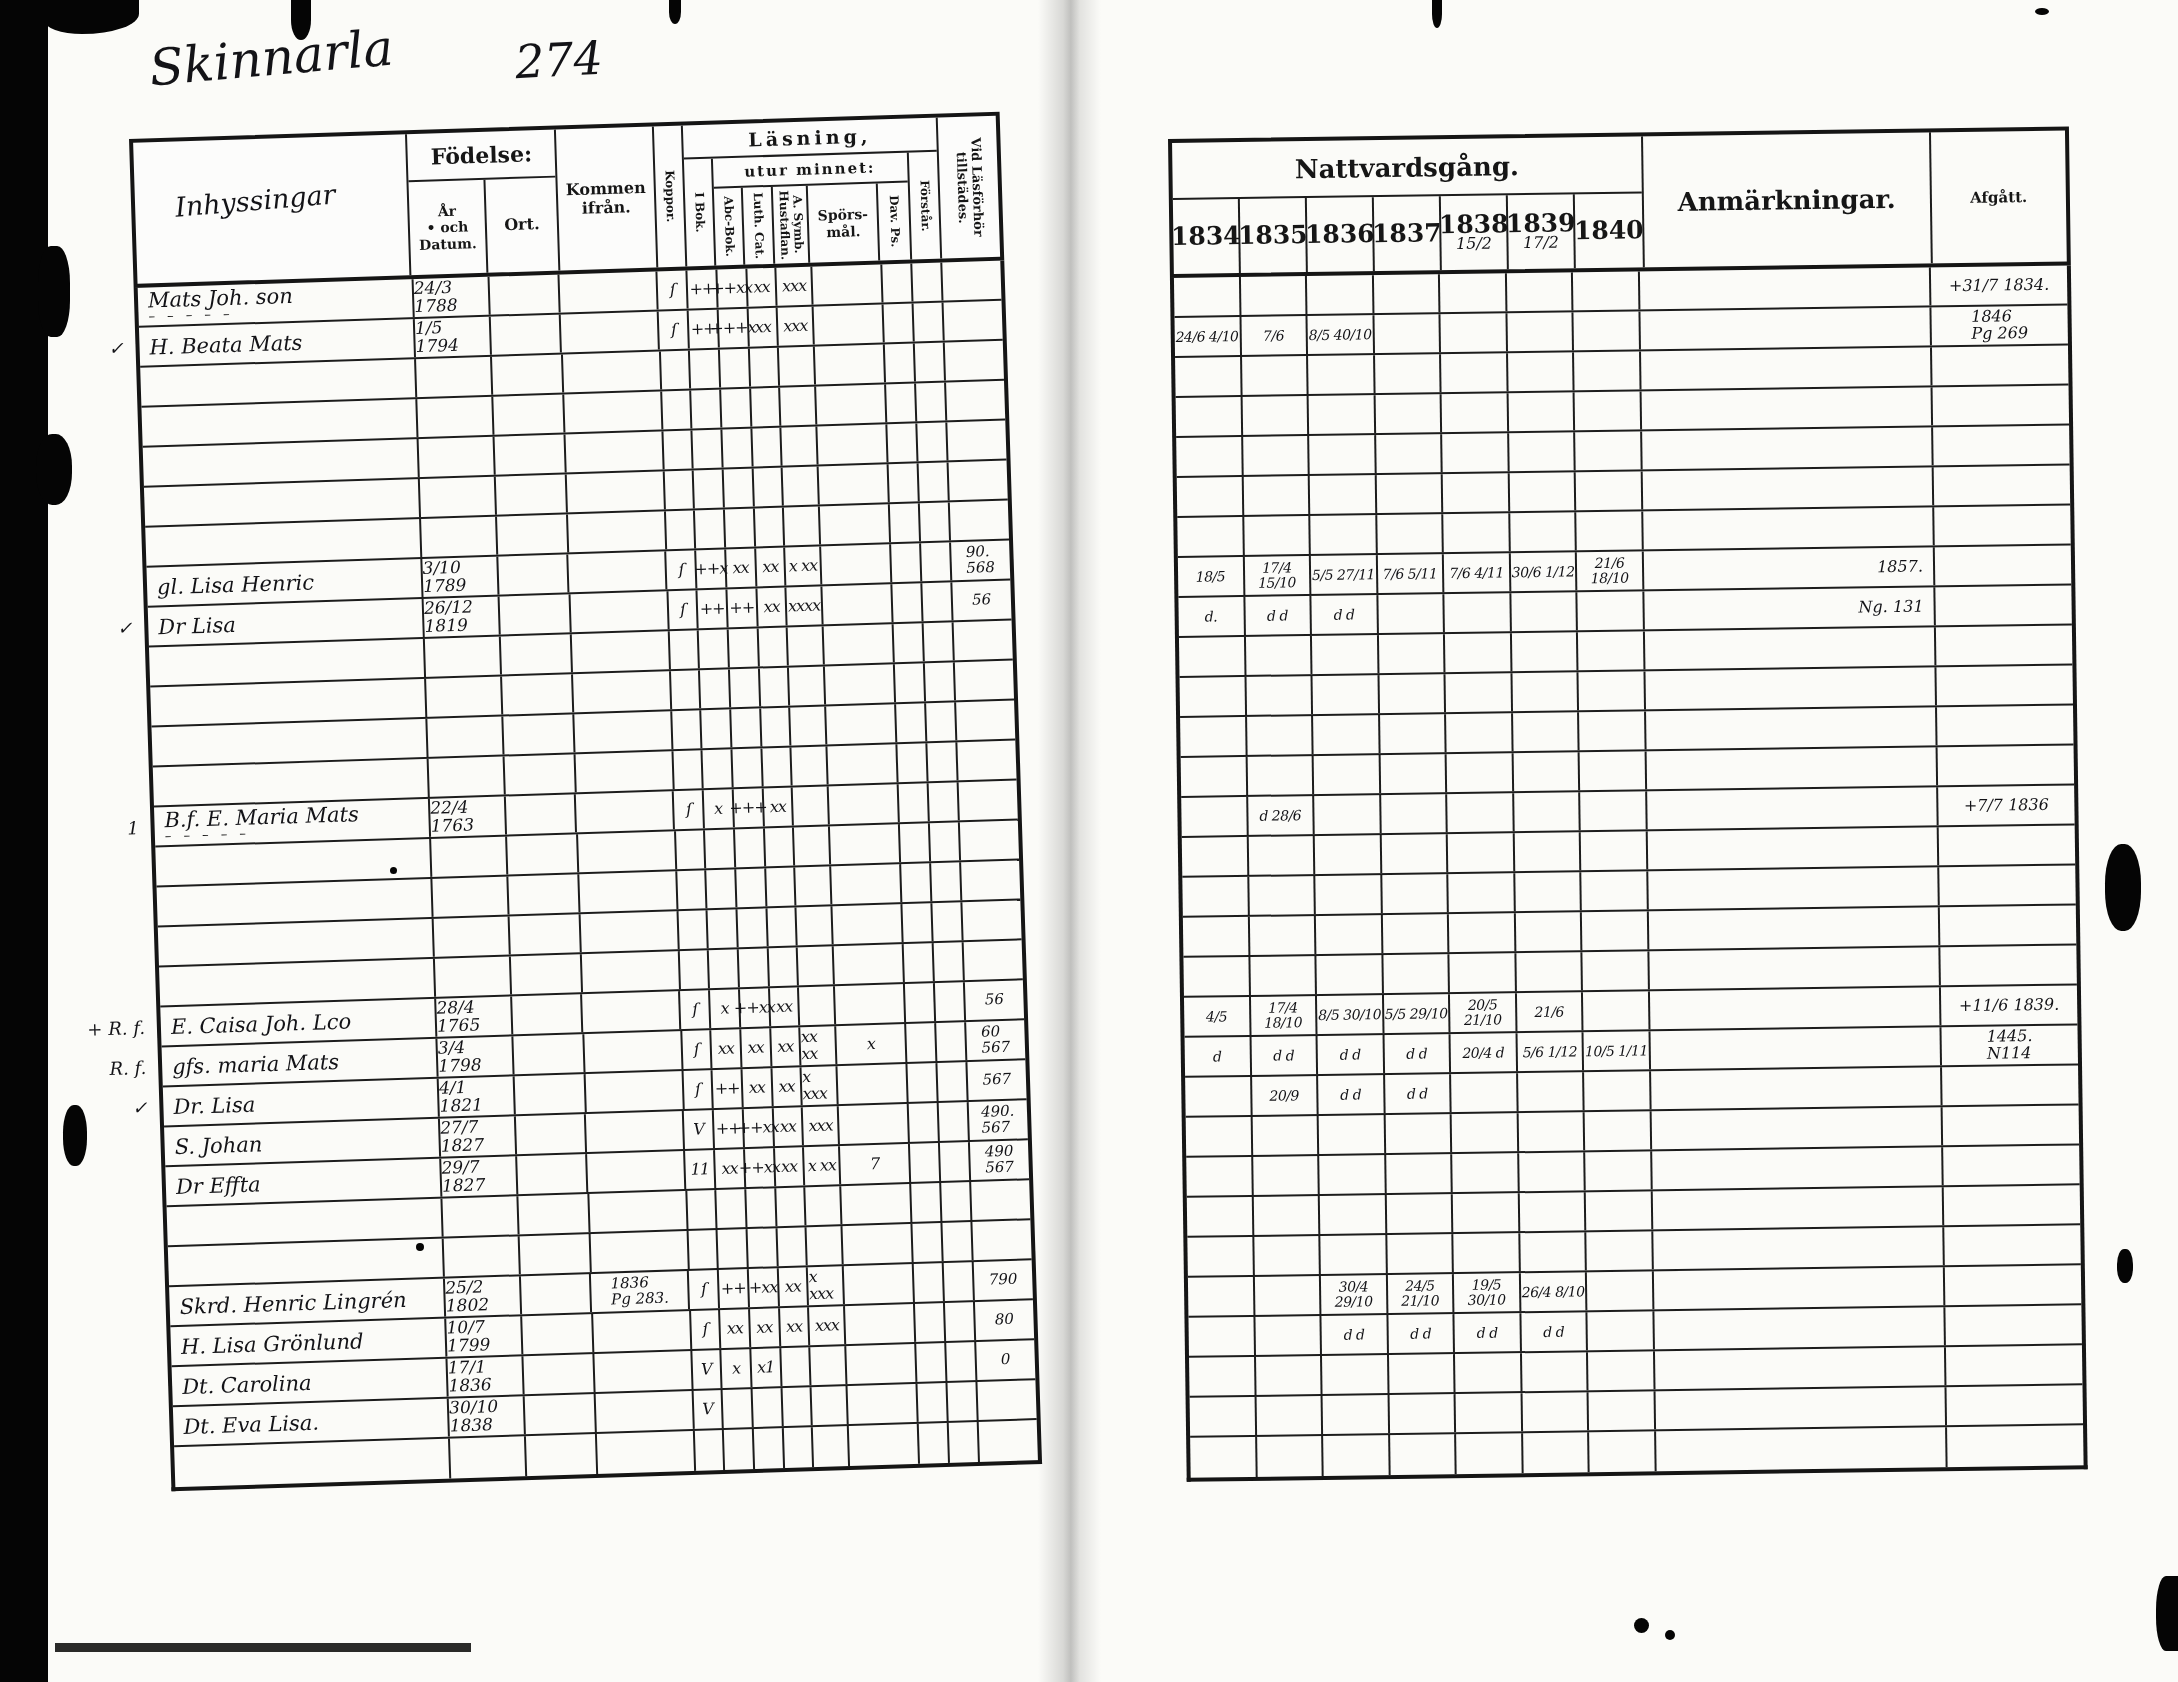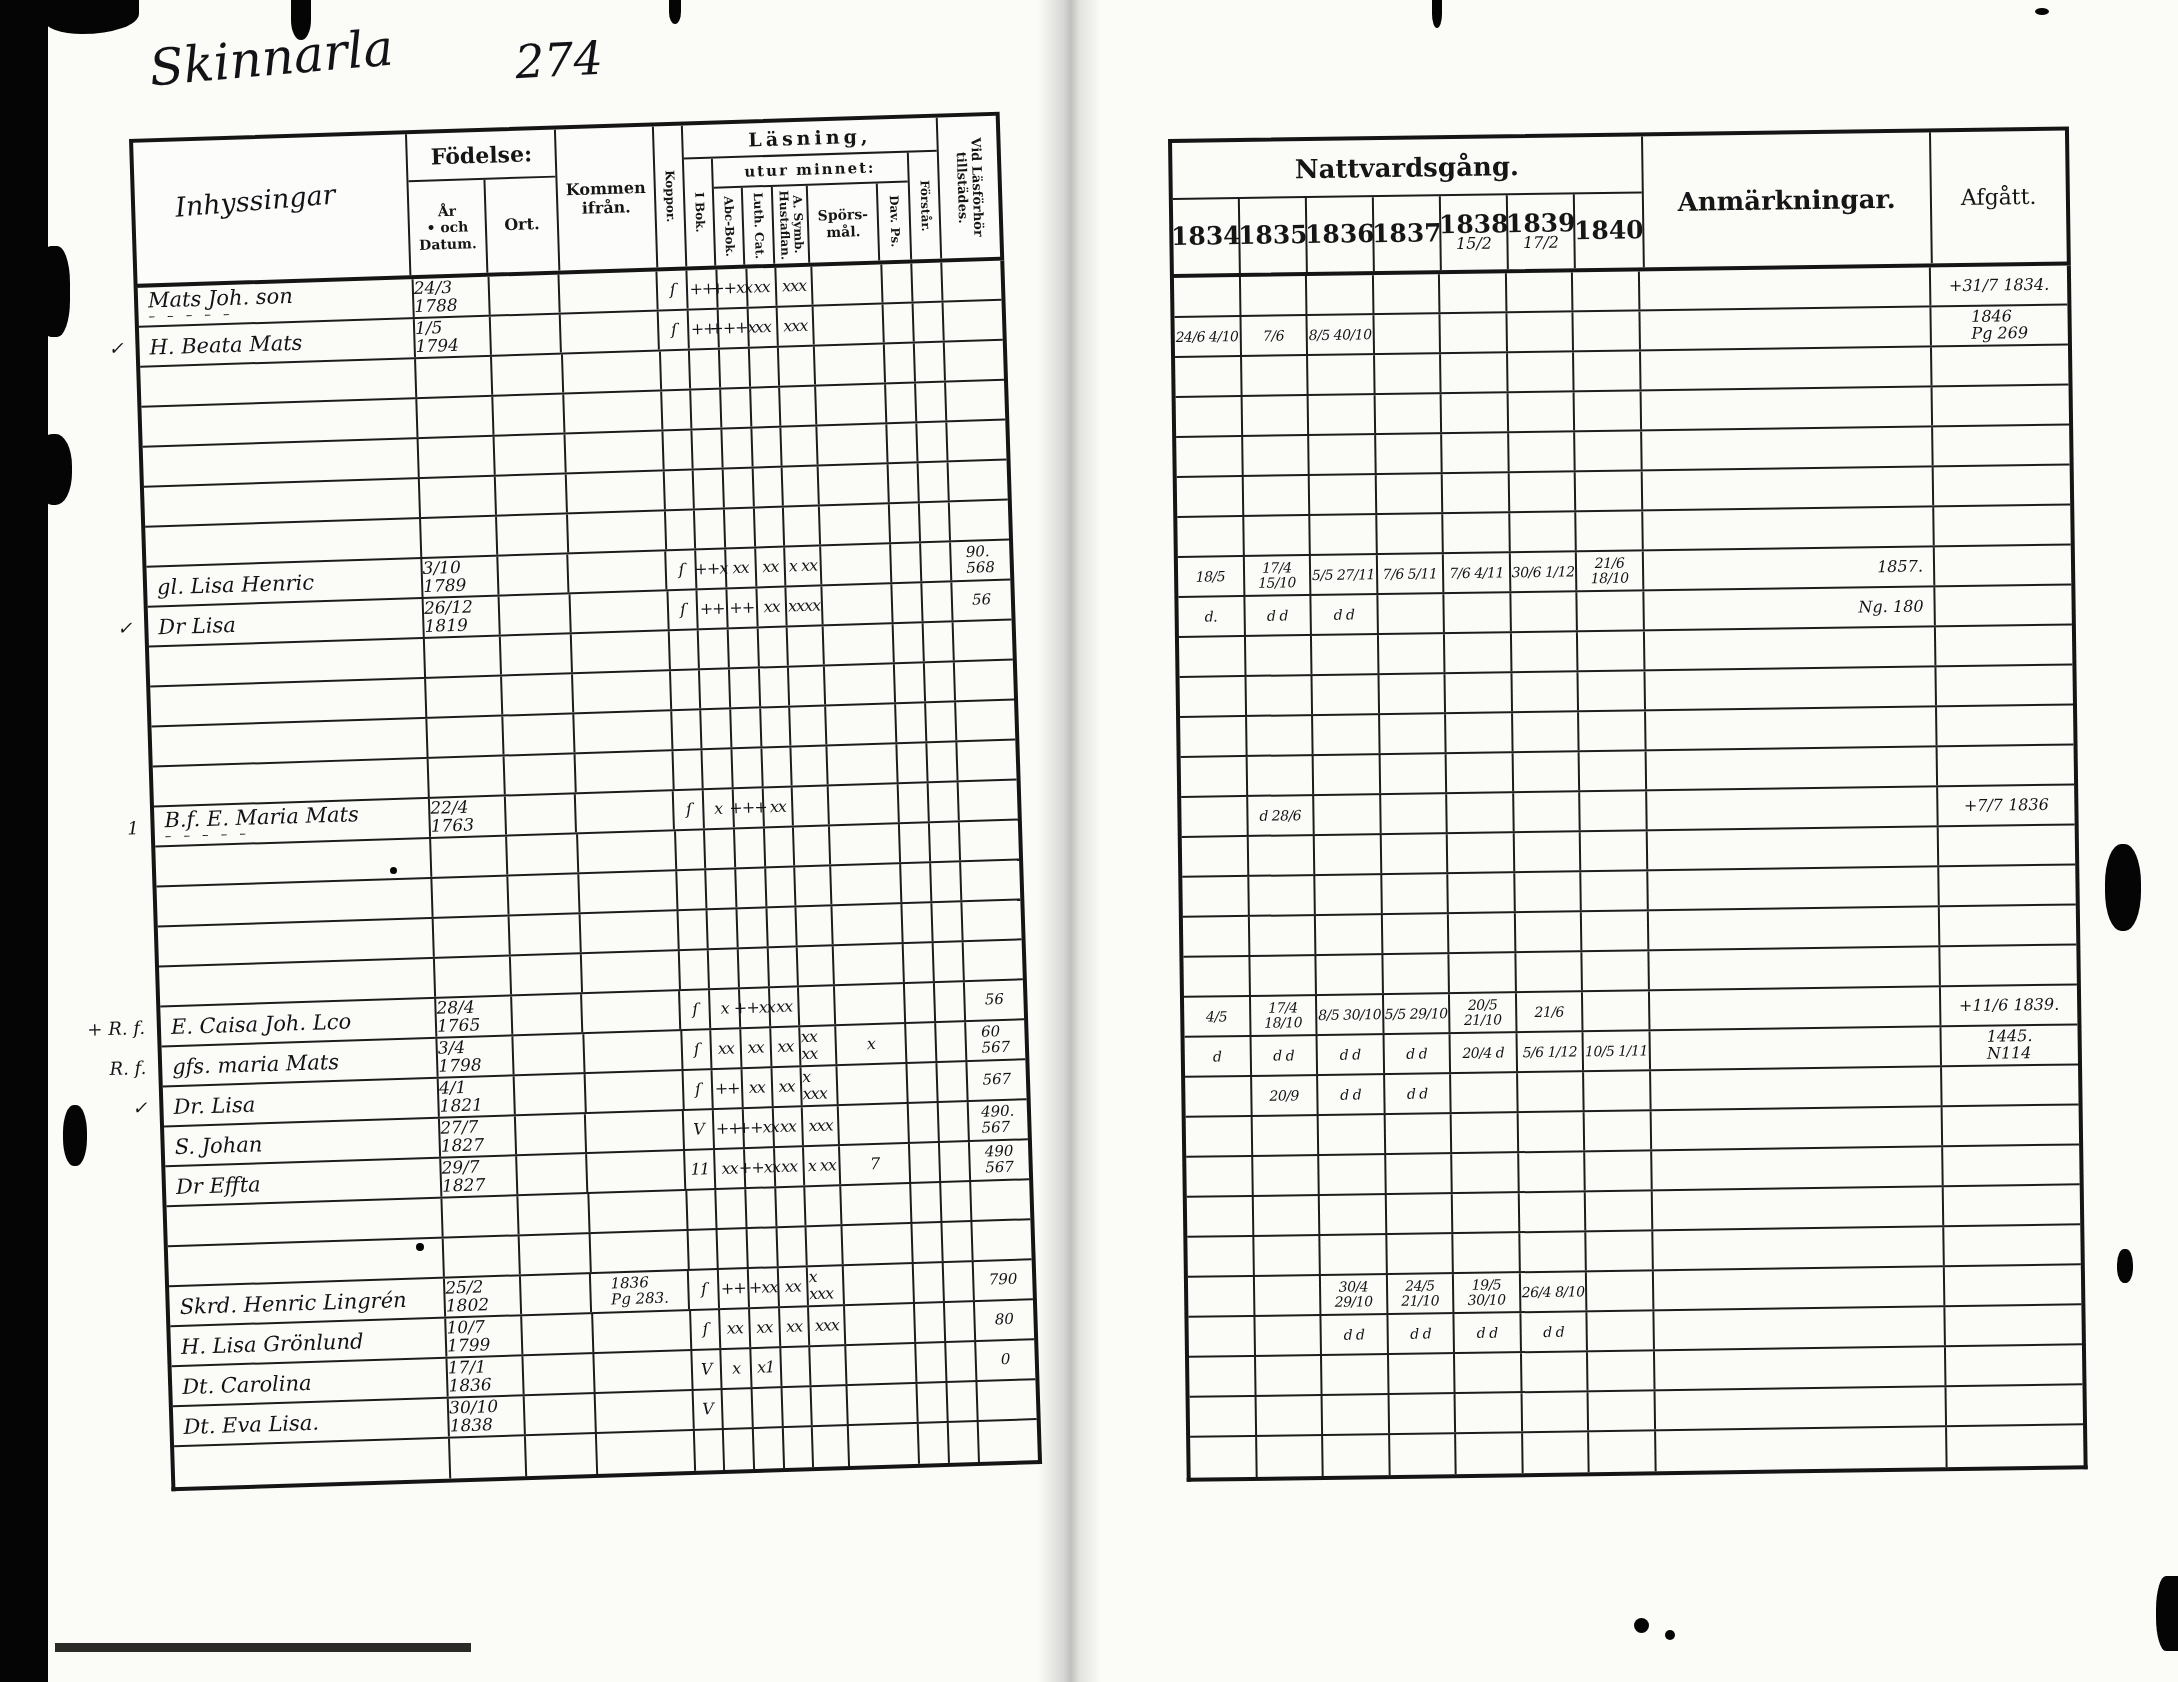--- a/index.html
+++ b/index.html
@@ -46,21 +46,21 @@
   .rhead{display:flex;height:139px;border:4px solid #151515;box-sizing:border-box;}
   .rbody{border:4px solid #151515;border-top:none;box-sizing:border-box;}
   .rrow{display:flex;height:40px;box-sizing:border-box;border-bottom:2px solid #1c1c1c;}
   .rrow:last-child{border-bottom:none;}
   .c-yr{width:67px;}  .c-anm{width:293px;justify-content:flex-end;padding-right:10px;}  .c-afg{width:137px;}
   .yrhead{font-weight:bold;font-size:25px;display:flex;flex-direction:column;align-items:center;justify-content:center;line-height:.95;}
   .yrnote{font-size:16px;font-weight:normal;}
   .commtxt{font-size:14px;letter-spacing:-0.5px;text-align:center;}
   .anmtxt,.afgtxt{font-size:16px;}
   .nattv-lbl,.anm-lbl{font-size:26px;font-weight:bold;}
-  .afg-lbl{font-size:22px;font-weight:normal;}
+  .afg-lbl{font-size:15px;font-weight:bold;}
   
   .title-hw{position:absolute;font-size:50px;transform:rotate(-5deg);}
 </style>
 </head>
 <body>
 
 <div id="scan">
 
   <div class="blot" style="left:0;top:0;width:48px;height:1682px;"></div>
   <div class="blot" style="left:44px;top:0;width:95px;height:34px;border-radius:0 0 60% 40%;"></div>
@@ -1690,21 +1690,21 @@
           <div class="cell c-yr">
             <span class="hw commtxt"></span>
           </div>
           <div class="cell c-yr">
             <span class="hw commtxt"></span>
           </div>
           <div class="cell c-yr">
             <span class="hw commtxt"></span>
           </div>
           <div class="cell c-anm">
-            <span class="hw anmtxt">Ng. 180</span>
+            <span class="hw anmtxt">Ng. 131</span>
           </div>
           <div class="cell c-afg">
             <span class="hw afgtxt"></span>
           </div>
         </div>
         <div class="rrow">
           <div class="cell c-yr">
             <span class="hw commtxt"></span>
           </div>
           <div class="cell c-yr">

